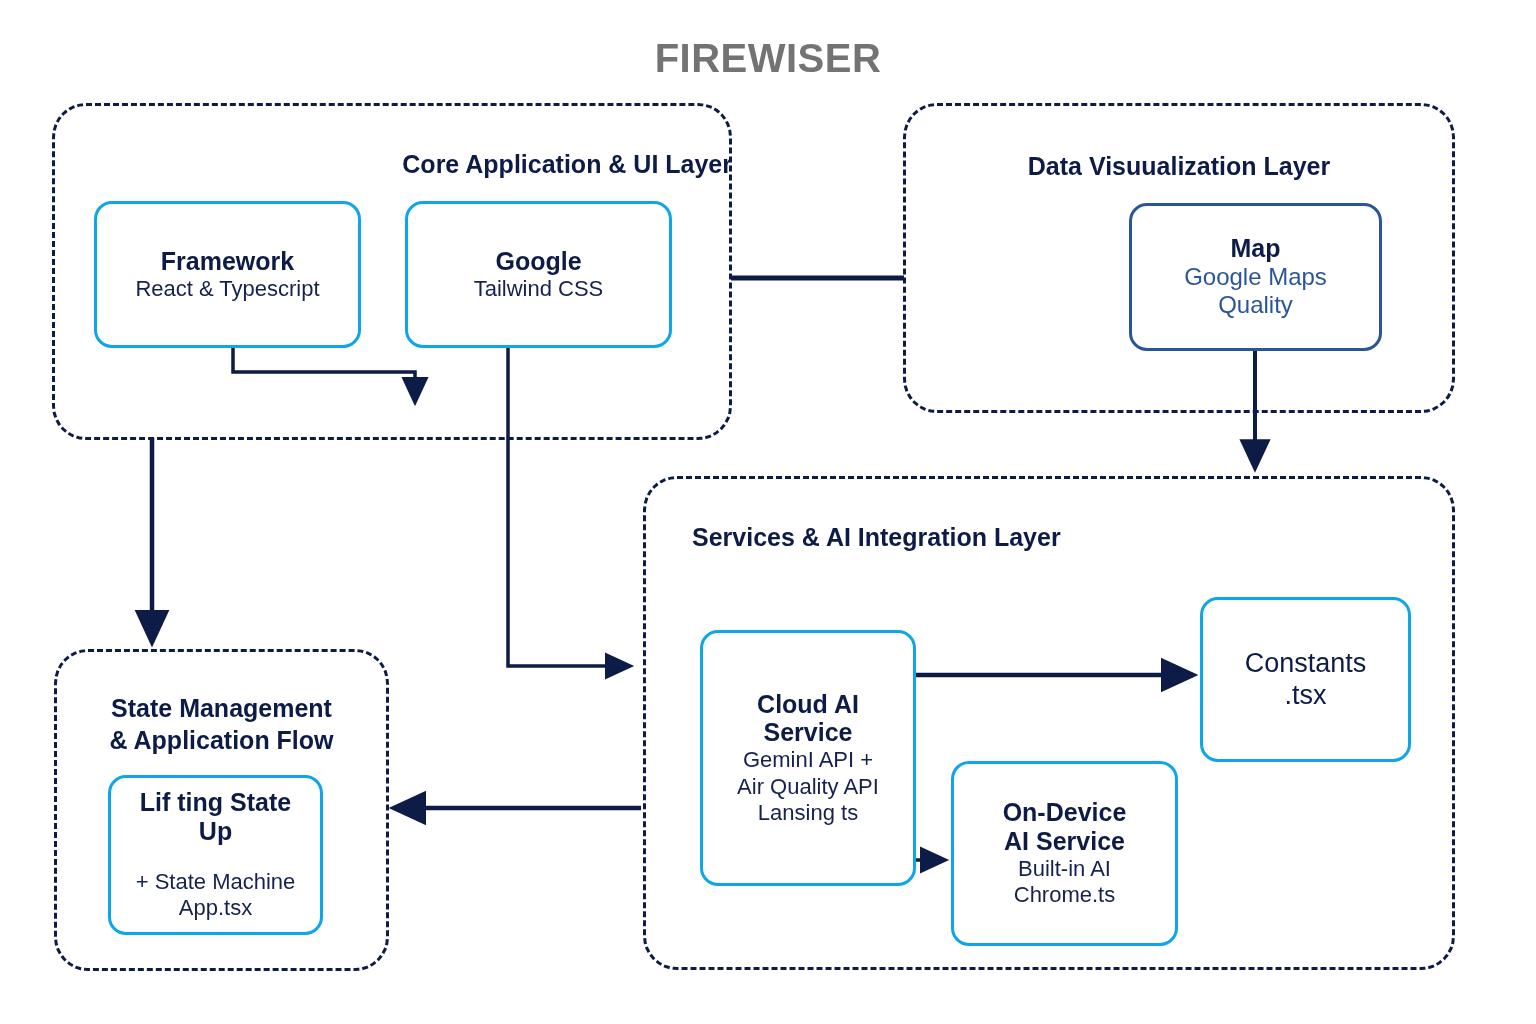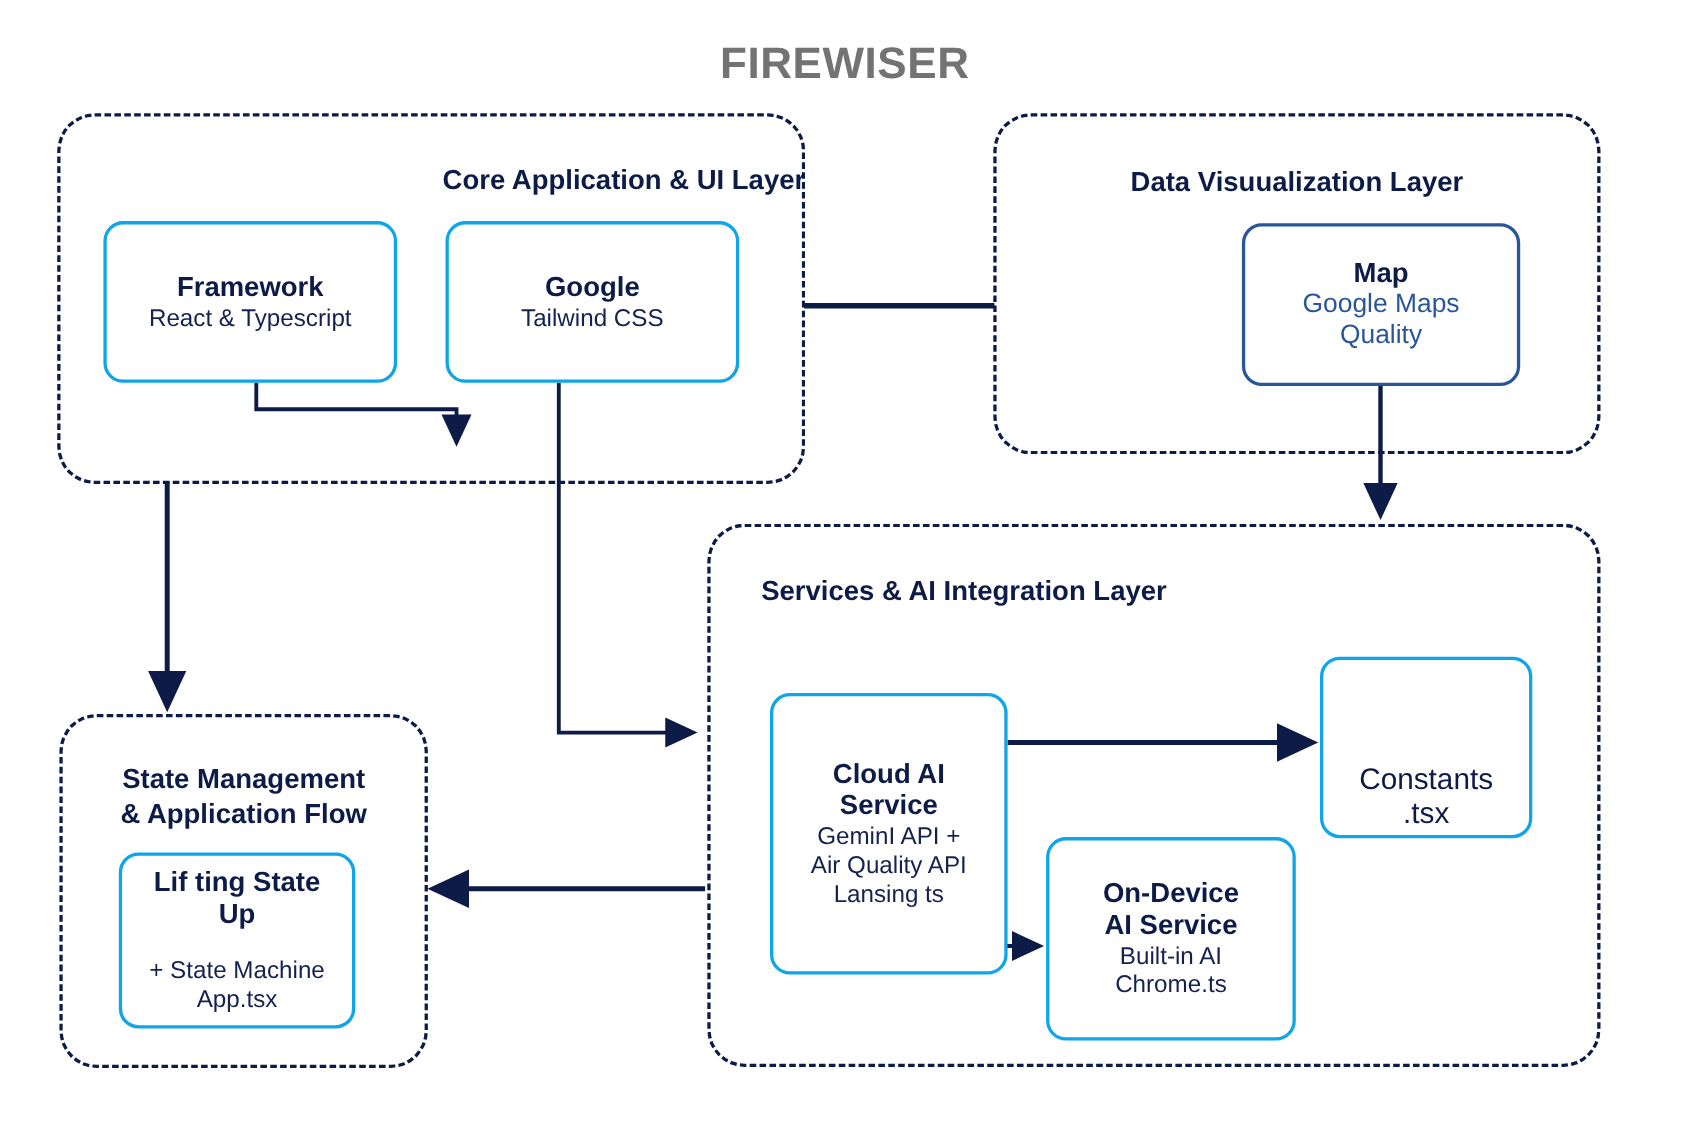--- a/index.html
+++ b/index.html
@@ -176,18 +176,18 @@
 Lansing ts</div>
   </div>
 
   <div class="node" style="left:951px; top:761px; width:227px; height:185px;">
     <div class="title">On-Device
 AI Service</div>
     <div class="sub">Built-in AI
 Chrome.ts</div>
   </div>
 
-  <div class="node" style="left:1200px; top:597px; width:193px; height:165px;justify-content:flex-end;">
+  <div class="node" style="left:1200px; top:597px; width:211px; height:165px;">
     <div class="title plain">Constants
 .tsx</div>
   </div>
 
 </div>
 
 </body></html>

